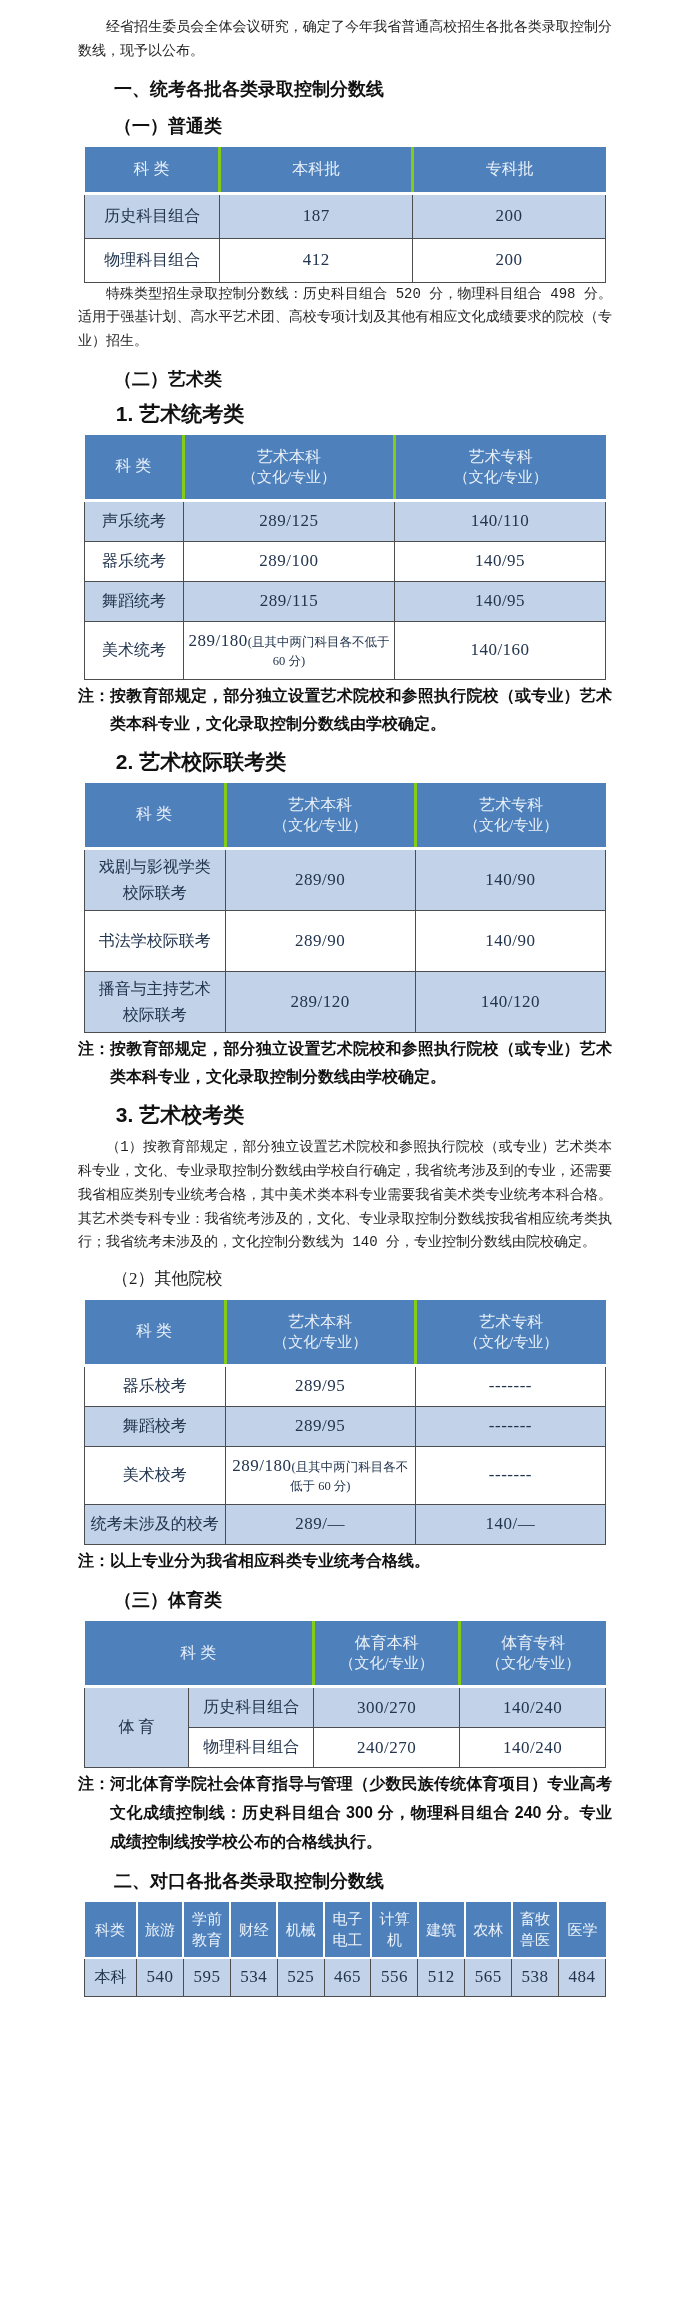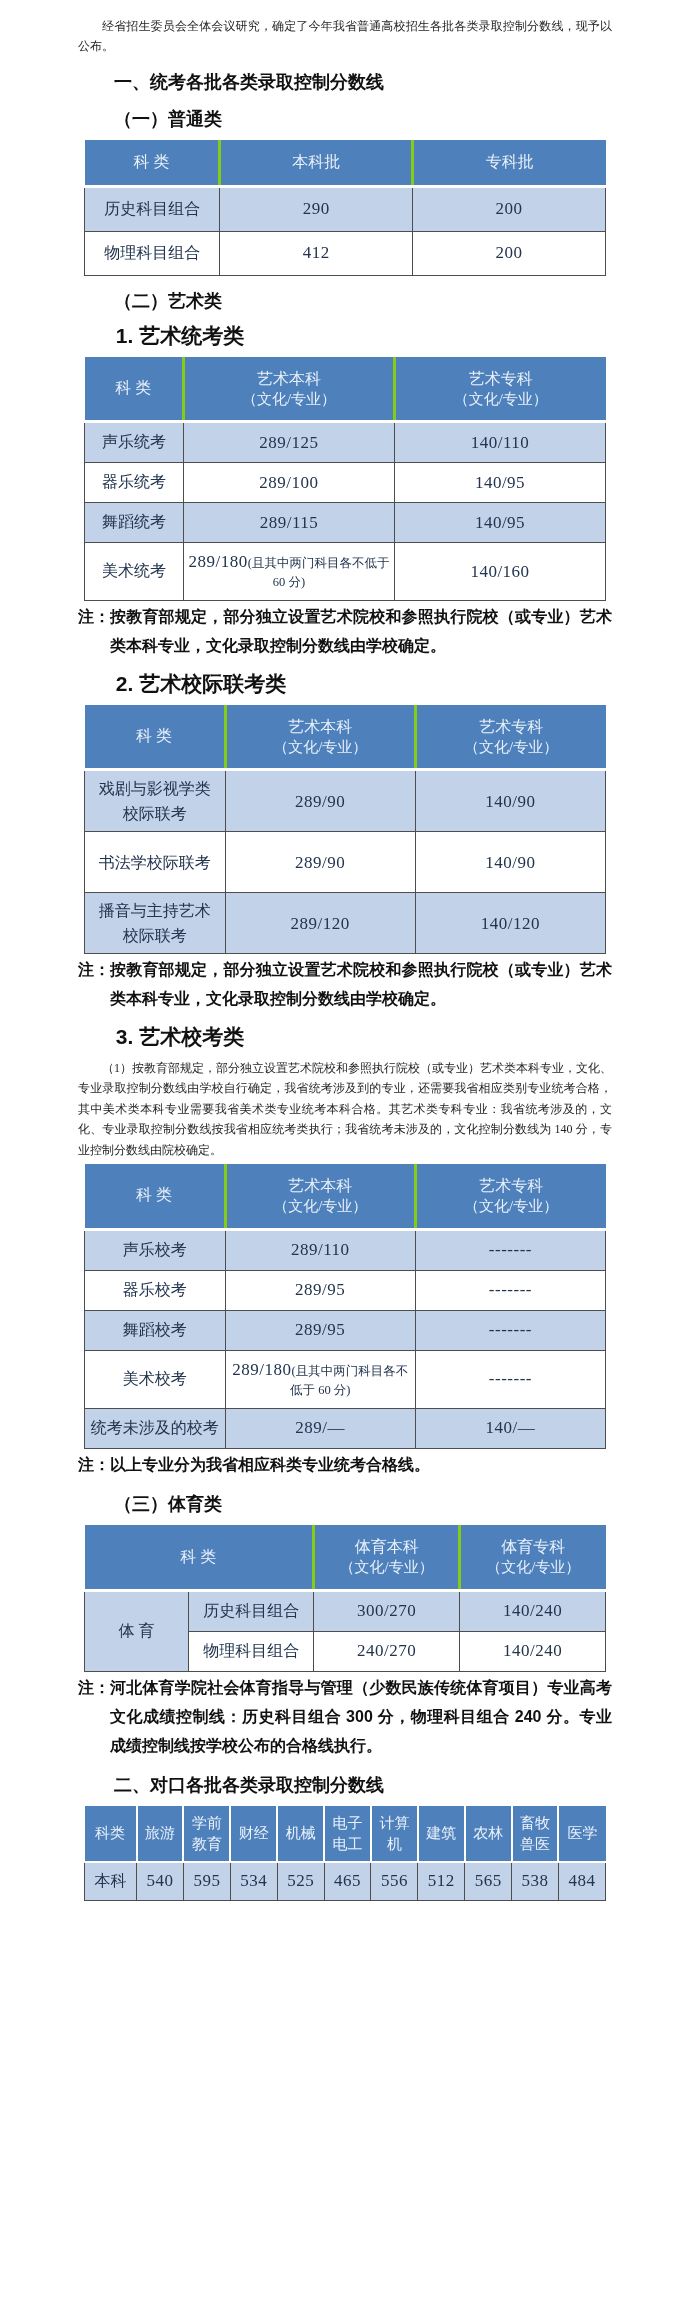--- a/index.html
+++ b/index.html
@@ -8,21 +8,21 @@
     --hdr-blue:#4E80BC;
     --row-blue:#C2D3E9;
     --ink:#1f1f1f;
     --tbl-ink:#22344e;
     --border:#4d4d4d;
   }
   html,body{margin:0;padding:0;background:#ffffff;}
   body{width:690px;font-family:var(--serif);color:var(--ink);}
   .page{box-sizing:border-box;width:690px;min-height:2310px;padding:16px 78px 24px 78px;}
 
-  p.body{font-size:12px;line-height:1.7;text-align:justify;text-indent:2em;margin:0 0 2px 0;}
+  p.body{font-size:14px;line-height:1.7;text-align:justify;text-indent:2em;margin:0 0 2px 0;font-family:Liberation Mono, monospace;}
   p.plain{font-size:17px;line-height:1.7;text-indent:2em;margin:10px 0 6px 0;}
 
   h2.sec, h3.sec{font-family:var(--sans);color:#111;margin:0;}
   h2.sec{font-size:18px;font-weight:bold;text-indent:2em;margin:13px 0 9px 0;}
   h3.sec{font-size:21px;font-weight:bold;text-indent:1.8em;margin:9px 0 7px 0;}
 
   table{border-collapse:collapse;width:522px;margin:4px auto 0 auto;table-layout:fixed;
         text-align:center;font-size:16px;color:var(--tbl-ink);}
   thead th{background:var(--hdr-blue);color:#EAF1F9;font-weight:normal;font-family:var(--serif);
            padding:12px 2px;border-left:3px solid #84cc16;border-bottom:3px solid #ffffff;}
@@ -68,31 +68,32 @@
     <thead>
       <tr>
         <th>科  类</th>
         <th>本科批</th>
         <th>专科批</th>
       </tr>
     </thead>
     <tbody>
       <tr class="alt">
         <td>历史科目组合</td>
-        <td class="num">290</td>
+        <td class="num">187</td>
         <td class="num">200</td>
       </tr>
       <tr>
         <td>物理科目组合</td>
         <td class="num">412</td>
         <td class="num">200</td>
       </tr>
     </tbody>
   </table>
 
+  <p class="body">特殊类型招生录取控制分数线：历史科目组合 520 分，物理科目组合 498 分。适用于强基计划、高水平艺术团、高校专项计划及其他有相应文化成绩要求的院校（专业）招生。</p>
 
   <h2 class="sec">（二）艺术类</h2>
   <h3 class="sec">1. 艺术统考类</h3>
 
   <table class="compact">
     <colgroup>
         <col style="width:19%">
         <col style="width:40.5%">
         <col style="width:40.5%">
       </colgroup>
@@ -180,20 +181,21 @@
 
   <div class="note">
     <span class="lbl">注：</span>
     <span class="txt">按教育部规定，部分独立设置艺术院校和参照执行院校（或专业）艺术类本科专业，文化录取控制分数线由学校确定。</span>
   </div>
 
   <h3 class="sec">3. 艺术校考类</h3>
 
   <p class="body">（1）按教育部规定，部分独立设置艺术院校和参照执行院校（或专业）艺术类本科专业，文化、专业录取控制分数线由学校自行确定，我省统考涉及到的专业，还需要我省相应类别专业统考合格，其中美术类本科专业需要我省美术类专业统考本科合格。其艺术类专科专业：我省统考涉及的，文化、专业录取控制分数线按我省相应统考类执行；我省统考未涉及的，文化控制分数线为 140 分，专业控制分数线由院校确定。</p>
 
+  <p class="plain">（2）其他院校</p>
 
   <table class="compact">
     <colgroup>
         <col style="width:27%">
         <col style="width:36.5%">
         <col style="width:36.5%">
       </colgroup>
     <thead>
       <tr>
         <th>科  类</th>
@@ -201,25 +203,20 @@
           <span class="hdr-main">艺术本科</span>
           <span class="hdr-sub">（文化/专业）</span>
         </th>
         <th>
           <span class="hdr-main">艺术专科</span>
           <span class="hdr-sub">（文化/专业）</span>
         </th>
       </tr>
     </thead>
     <tbody>
-      <tr class="alt">
-        <td>声乐校考</td>
-        <td class="num">289/110</td>
-        <td class="num">-------</td>
-      </tr>
       <tr>
         <td>器乐校考</td>
         <td class="num">289/95</td>
         <td class="num">-------</td>
       </tr>
       <tr class="alt">
         <td>舞蹈校考</td>
         <td class="num">289/95</td>
         <td class="num">-------</td>
       </tr>

